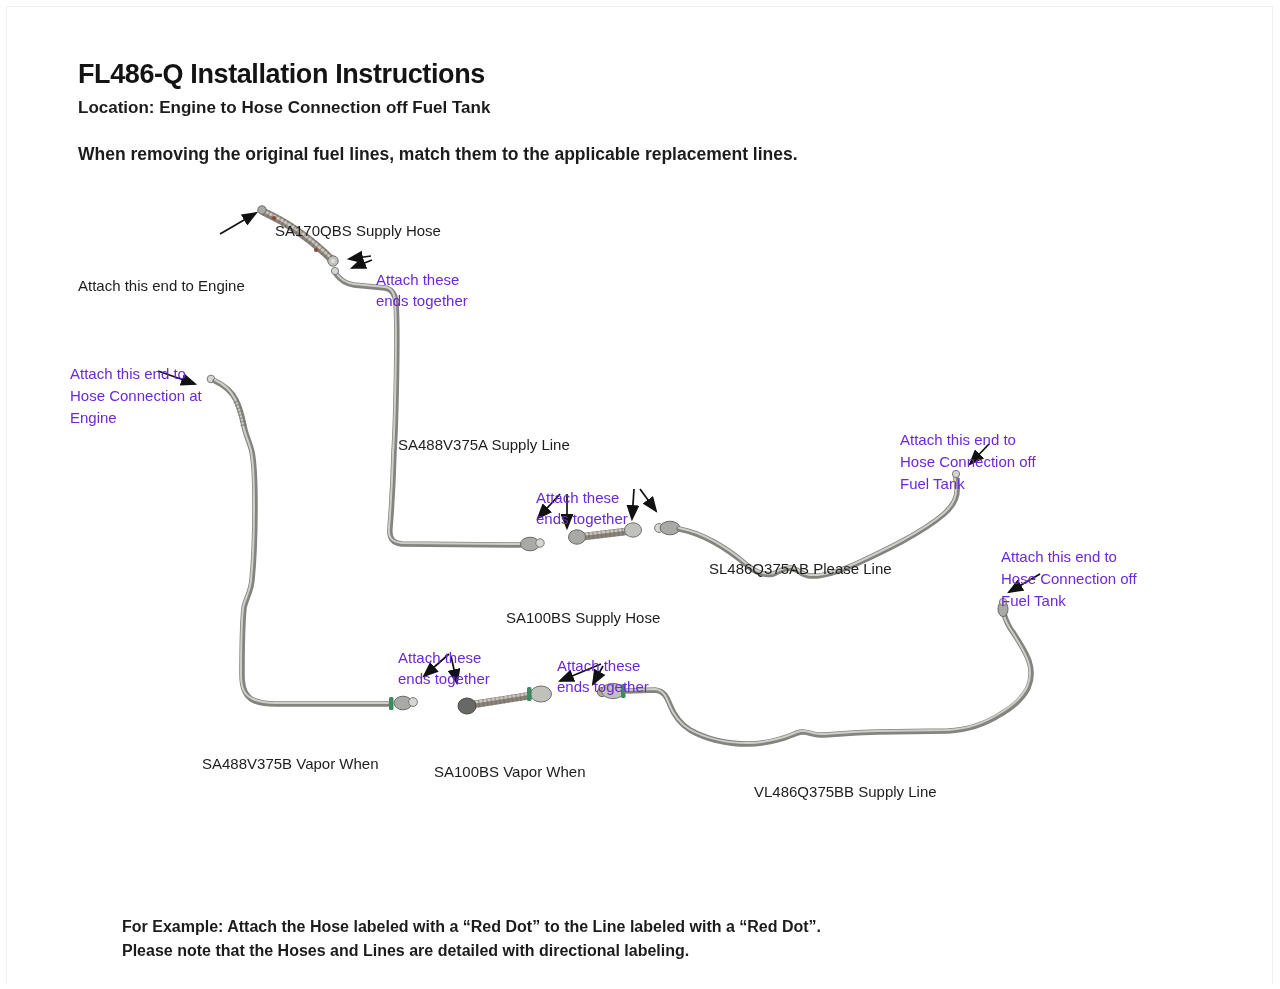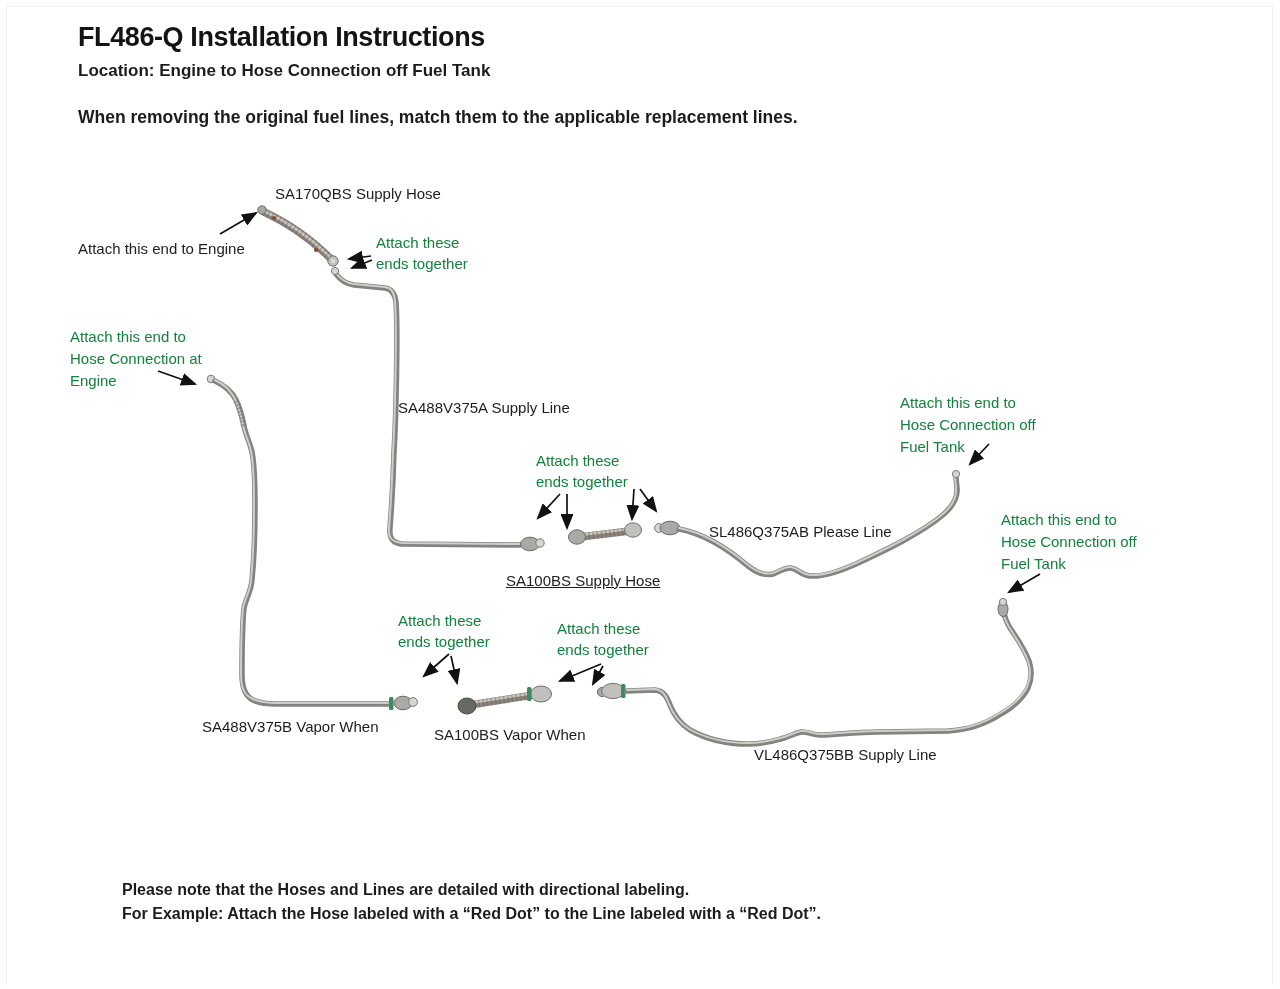--- a/index.html
+++ b/index.html
@@ -5,26 +5,26 @@
   html,body { margin:0; padding:0; background:#ffffff; }
   .page {
     position:relative; width:1280px; height:989px; background:#ffffff;
     font-family:"Liberation Sans", sans-serif; color:#1c1c1c; overflow:hidden;
   }
   .frame {
     position:absolute; left:6px; top:6px; right:7px; bottom:4px;
     border-left:1px solid #f0f0f0; border-top:1px solid #f0f0f0; border-right:1px solid #f0f0f0;
     pointer-events:none;
   }
-  .abs { position:absolute; }
+  .abs { position:absolute;margin-top:37px; }
   .title { font-size:27px; font-weight:bold; letter-spacing:-0.4px; color:#141414; white-space:nowrap; }
   .subtitle { font-size:17px; font-weight:bold; white-space:nowrap; }
   .instruction { font-size:17.5px; font-weight:bold; white-space:nowrap; }
   .plabel { font-size:15px; color:#1d1d1d; white-space:nowrap; }
-  .ann { font-size:15px; color:#15803d; white-space:pre-line; line-height:21px; }
+  .ann { font-size:15px; color:#6d28d9; white-space:pre-line; line-height:21px; }
   .ann3 { line-height:22px; }
   .footer { font-size:16px; font-weight:bold; line-height:24px; white-space:nowrap; }
   svg.diagram { position:absolute; left:0; top:0; width:1280px; height:989px; }
   .tube-outer { fill:none; stroke:#83837f; stroke-width:5.5; stroke-linecap:round; stroke-linejoin:round; }
   .tube-inner { fill:none; stroke:#cfcfca; stroke-width:2;   stroke-linecap:round; stroke-linejoin:round; }
   .hose-outer { fill:none; stroke:#8a847c; stroke-width:7.5; stroke-linecap:round; }
   .hose-inner { fill:none; stroke:#cdc7bf; stroke-width:2.6; stroke-linecap:round; }
   .hose-braid { fill:none; stroke:#5f5a54; stroke-width:7.5; stroke-linecap:butt; stroke-dasharray:1.6,2.6; opacity:.35; }
   .arrow { fill:none; stroke:#111111; stroke-width:1.7; }
   .fit-light { fill:#c0c0bc; stroke:#72726e; stroke-width:1; }
@@ -138,29 +138,29 @@
   <div class="abs ann ann3" style="left:70px; top:326px;">Attach this end to
 Hose Connection at
 Engine</div>
   <div class="abs plabel" style="left:398px; top:399px;">SA488V375A Supply Line</div>
   <div class="abs ann ann3" style="left:900px; top:392px;">Attach this end to
 Hose Connection off
 Fuel Tank</div>
   <div class="abs ann" style="left:536px; top:450px;">Attach these
 ends together</div>
   <div class="abs plabel" style="left:709px; top:523px;">SL486Q375AB Please Line</div>
-  <div class="abs plabel" style="left:506px; top:572px;text-decoration:underline;">SA100BS Supply Hose</div>
+  <div class="abs plabel" style="left:506px; top:572px;">SA100BS Supply Hose</div>
   <div class="abs ann ann3" style="left:1001px; top:509px;">Attach this end to
 Hose Connection off
 Fuel Tank</div>
   <div class="abs ann" style="left:398px; top:610px;">Attach these
 ends together</div>
   <div class="abs ann" style="left:557px; top:618px;">Attach these
 ends together</div>
   <div class="abs plabel" style="left:202px; top:718px;">SA488V375B Vapor When</div>
   <div class="abs plabel" style="left:434px; top:726px;">SA100BS Vapor When</div>
   <div class="abs plabel" style="left:754px; top:746px;">VL486Q375BB Supply Line</div>
 
   <div class="abs footer" style="left:122px; top:878px;">
+    <div>For Example: Attach the Hose labeled with a “Red Dot” to the Line labeled with a “Red Dot”.</div>
     <div>Please note that the Hoses and Lines are detailed with directional labeling.</div>
-    <div>For Example: Attach the Hose labeled with a “Red Dot” to the Line labeled with a “Red Dot”.</div>
   </div>
 </div>
 
 </body></html>

